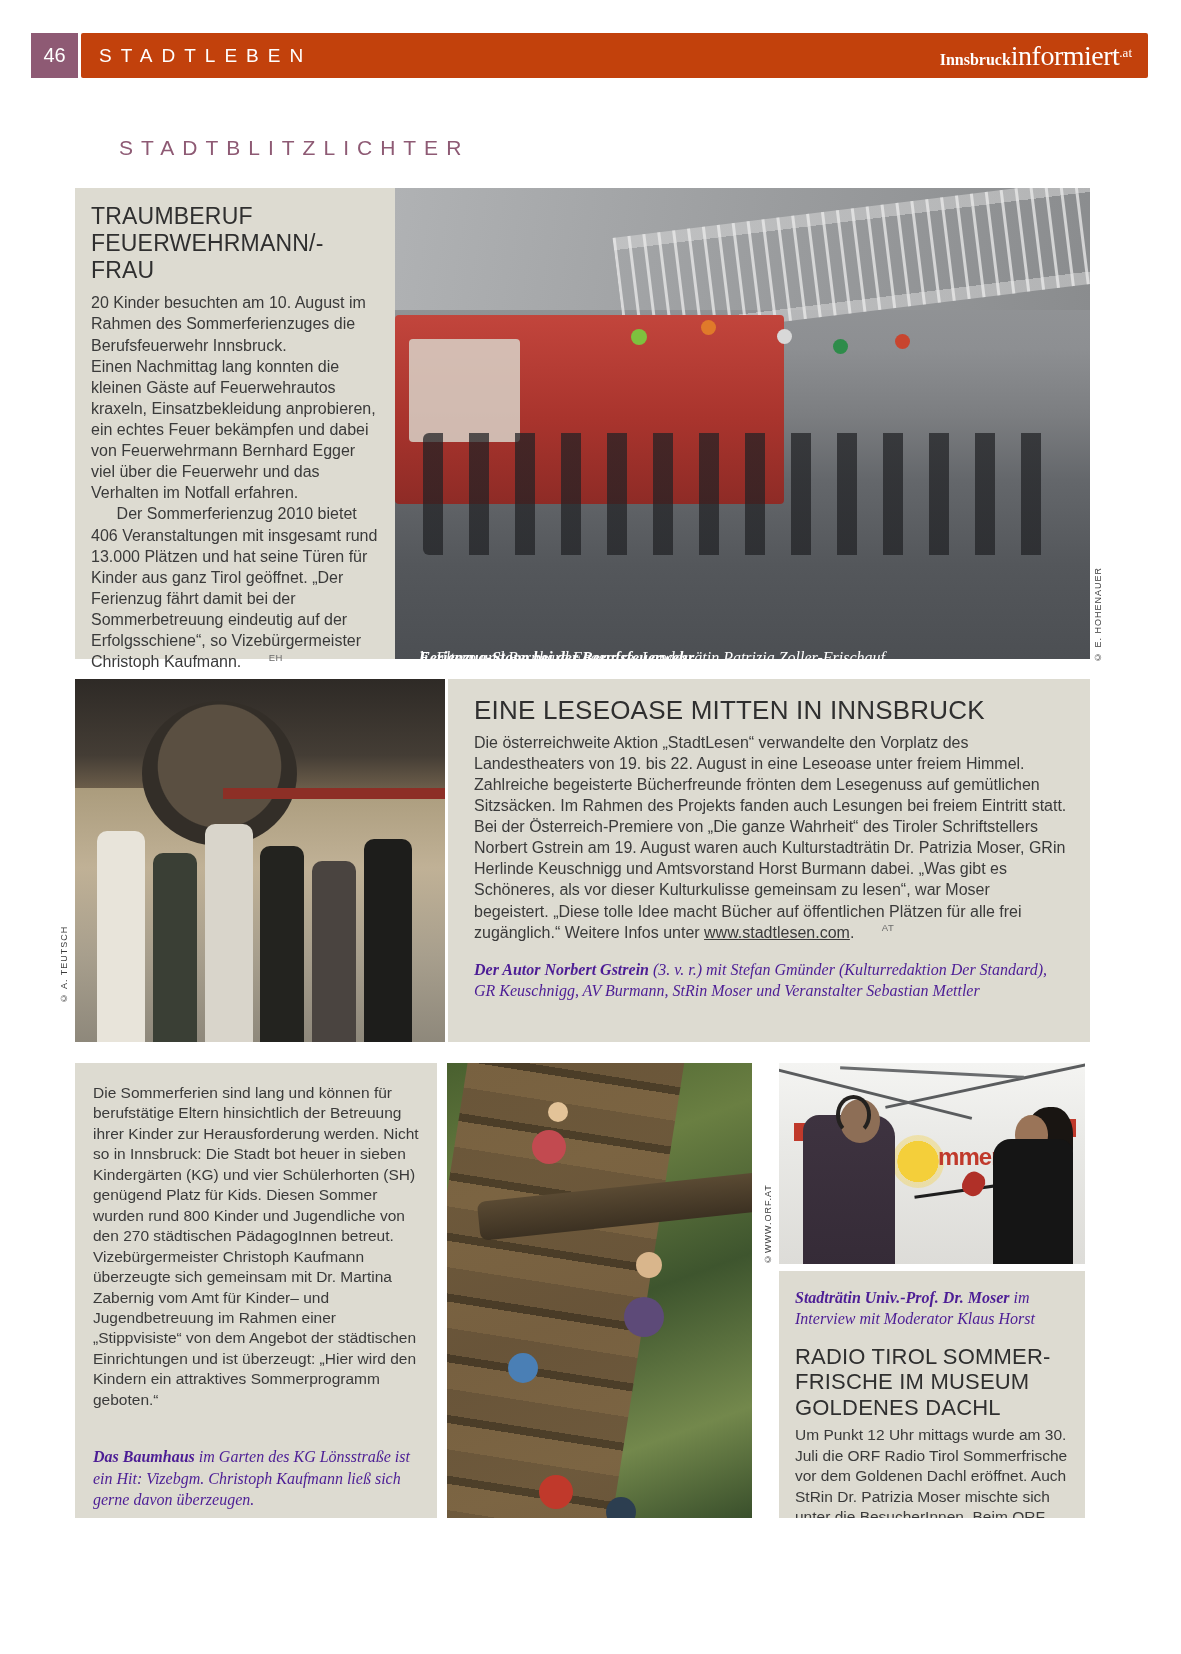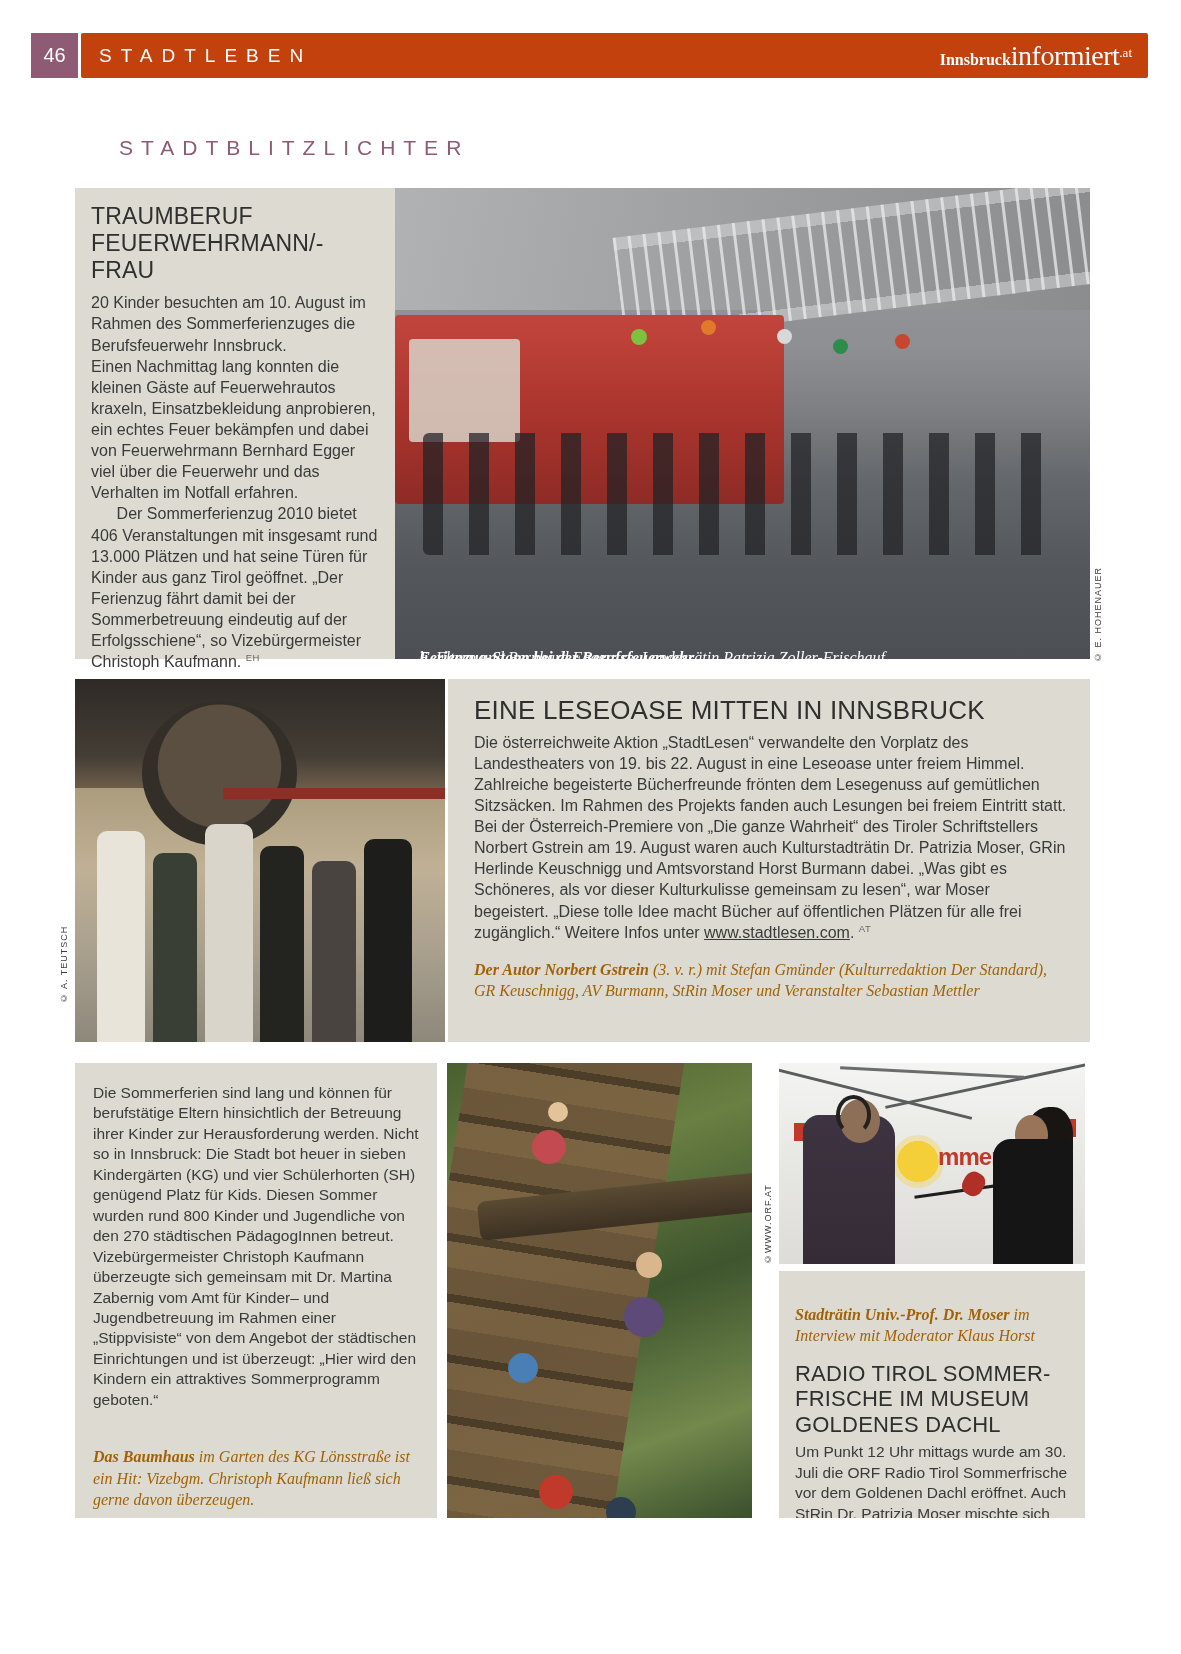--- a/index.html
+++ b/index.html
@@ -20,23 +20,23 @@
 
   .section-heading{position:absolute;left:79px;top:136px;font-size:21px;letter-spacing:8px;
                    color:#8e5a74;font-weight:400;margin-left:40px;}
 
   
   .panel{position:absolute;background:#dddbd1;box-sizing:border-box;}
   .title{font-size:23px;line-height:1.18;color:#2f2f2f;font-weight:400;letter-spacing:0.2px;margin:0 0 8px 0;}
   .body-txt{font-size:16px;line-height:1.32;margin:0;color:#3a3a3a;}
   .body-txt p{margin:0;}
   .indent{text-indent:1.6em;}
-  .initials{font-size:9.5px;color:#6a6a6a;letter-spacing:0.5px;vertical-align:super;}
+  .initials{font-size:9.5px;color:#6a6a6a;letter-spacing:0.5px;vertical-align:super;margin-left:23px;}
   .link{text-decoration:underline;color:#3a3a3a;cursor:pointer;}
-  .cap{font-family:"Liberation Serif",serif;font-style:italic;font-size:16px;line-height:1.33;color:#a16207;}
+  .cap{font-family:"Liberation Serif",serif;font-style:italic;font-size:16px;line-height:1.33;color:#4c1d95;}
   .cap b{font-weight:700;font-style:italic;}
   .credit{position:absolute;writing-mode:vertical-rl;transform:rotate(180deg);font-size:9px;
           letter-spacing:1px;color:#3c3c3c;white-space:nowrap;}
   .photo{position:absolute;overflow:hidden;}
   .photo *{position:absolute;}
 
   
   .a1-panel{left:75px;top:188px;width:320px;height:471px;padding:15px 14px 14px 16px;}
   .a1-link{display:inline-block;margin-top:26px;font-size:16px;}
   .photo-fire{left:395px;top:188px;width:695px;height:471px;
@@ -93,21 +93,21 @@
   .orf-notes{left:44%;top:62%;width:36%;height:3px;background:#1e1e1e;transform:rotate(-8deg);}
   .orf-fig-left{left:8%;top:26%;width:30%;height:76%;background:linear-gradient(180deg,#3e3340 0%,#352b37 100%);
       border-radius:16px 22px 0 0;}
   .orf-head-left{left:20%;top:18%;width:13%;height:22%;background:#8d6e56;border-radius:50%;}
   .orf-phones{left:18.5%;top:16%;width:9%;height:16%;border:4px solid #23211f;border-radius:50%;
       border-bottom-color:transparent;background:transparent;}
   .orf-fig-right{right:4%;top:38%;width:26%;height:64%;background:#151515;border-radius:18px 14px 0 0;}
   .orf-head-right{right:12%;top:26%;width:11%;height:20%;background:#9a7458;border-radius:50%;}
   .orf-hair{right:4%;top:22%;width:16%;height:34%;background:#191512;border-radius:50% 40% 40% 50%;}
   .orf-mic{left:60%;top:54%;width:7%;height:12%;background:#b03028;border-radius:40%;transform:rotate(30deg);}
-  .a4-panel{left:779px;top:1271px;width:306px;height:321px;padding:33px 16px;}
+  .a4-panel{left:779px;top:1271px;width:306px;height:321px;padding:16px 16px;}
   .a4-title{font-size:22px;margin:14px 0 4px 0;}
   .a4-body{font-size:15.5px;}
 </style>
 </head>
 <body>
 
 <div class="page">
 
   <div class="pagenum-box">
     <span>46</span>

